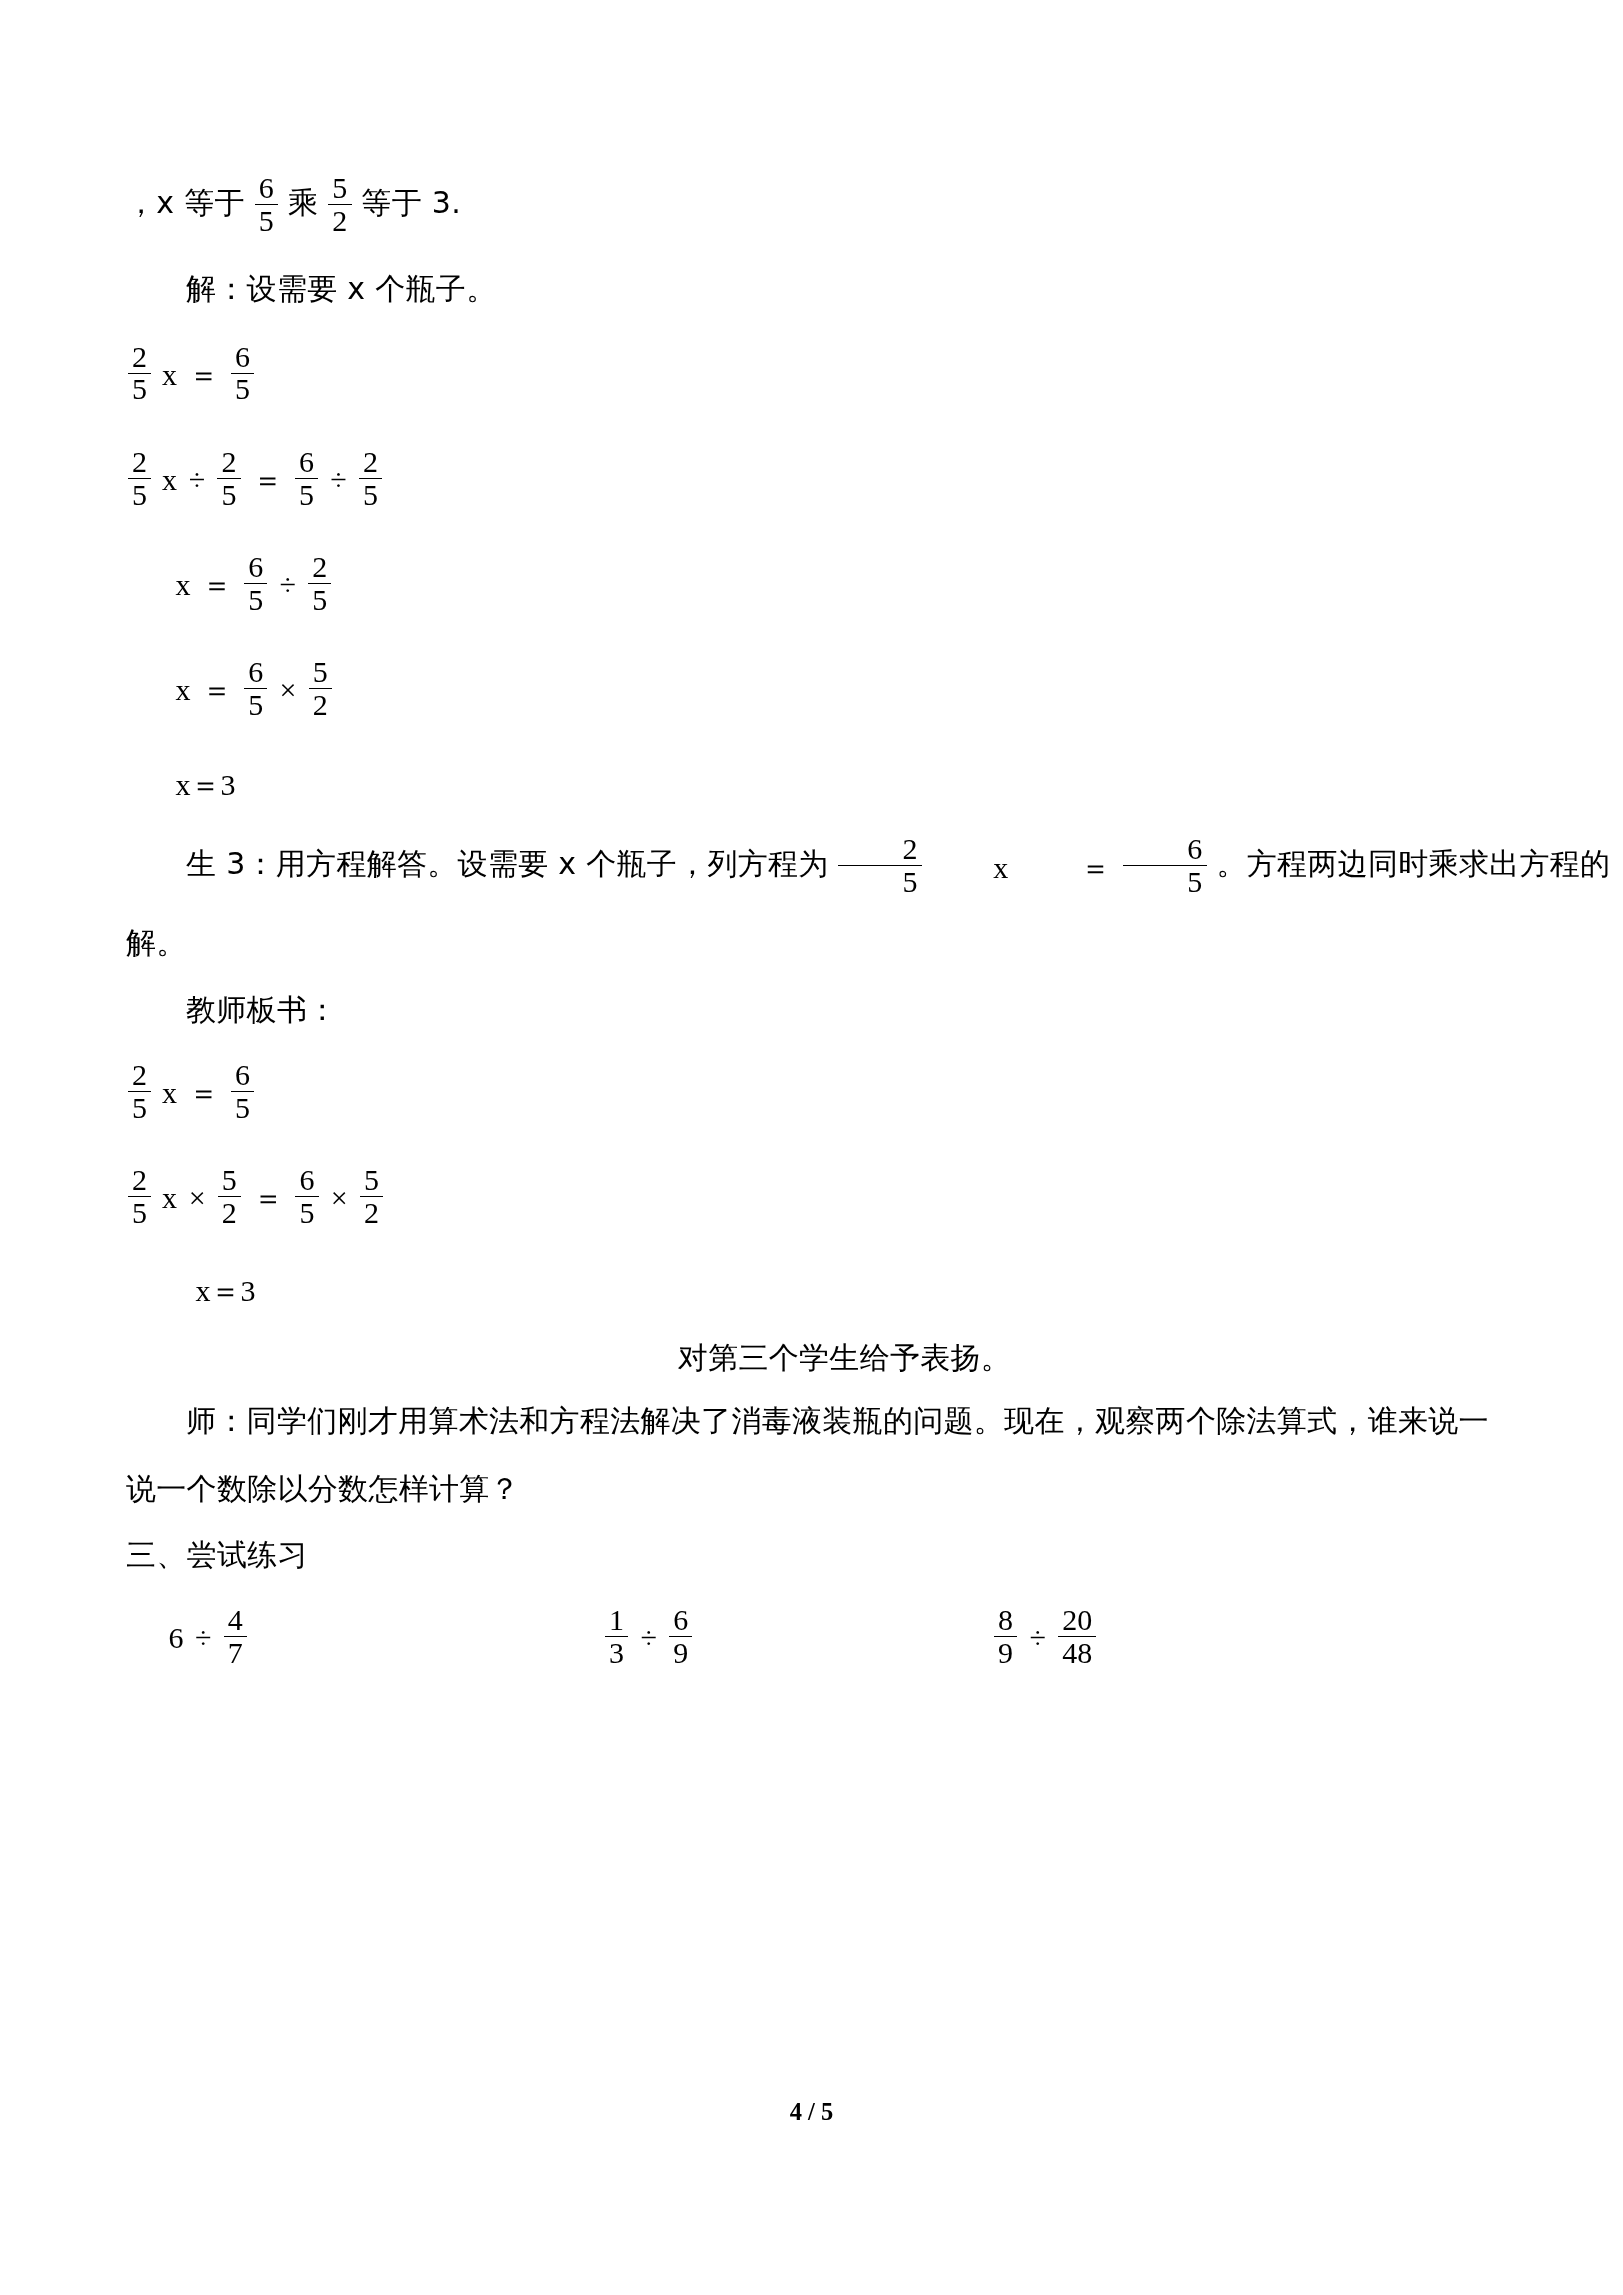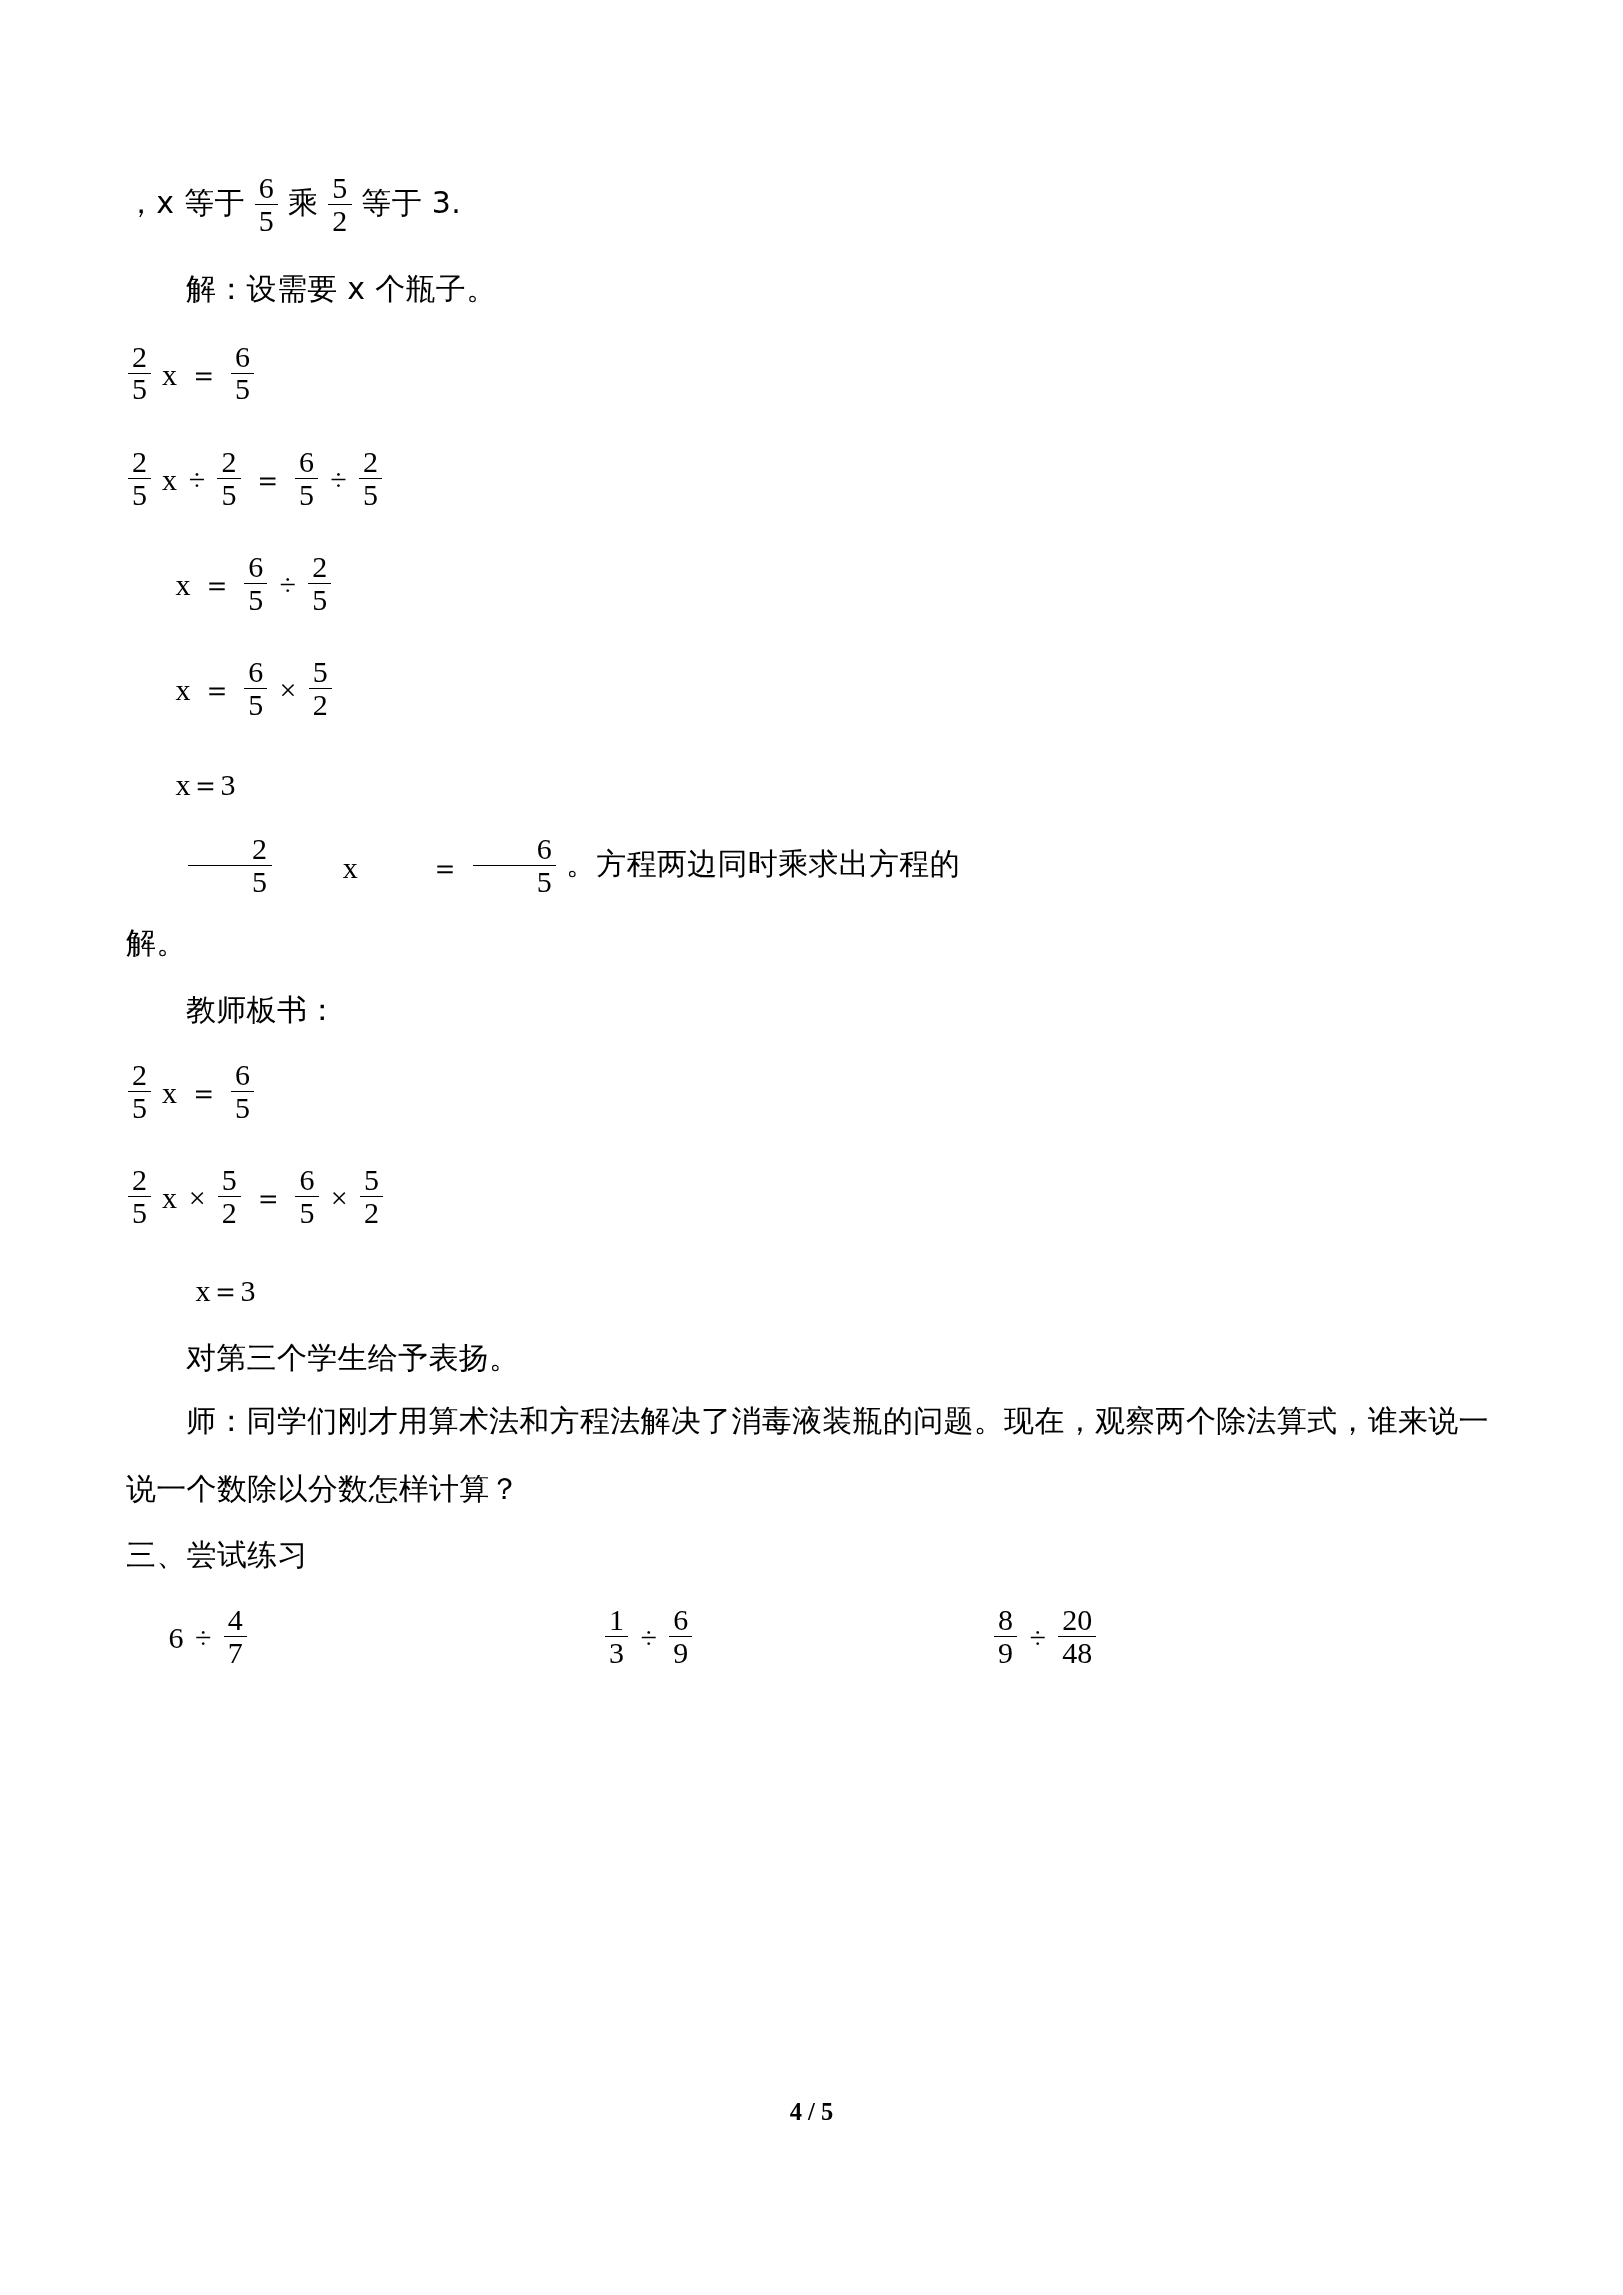--- a/index.html
+++ b/index.html
@@ -201,20 +201,21 @@
         <span class="num">5</span>
         <span class="den">2</span>
       </span>
     </div>
 
     <div class="eqline eq-indent-2" style="line-height:82px;">
       <span class="var">x＝3</span>
     </div>
 
     <div class="para indent2" style="line-height:75px;">
+      <span class="zh">生 3：用方程解答。设需要 x 个瓶子，列方程为</span>
       <span class="frac big">
         <span class="num">2</span>
         <span class="den">5</span>
       </span>
       <span class="var">x</span>
       <span class="op">＝</span>
       <span class="frac big">
         <span class="num">6</span>
         <span class="den">5</span>
       </span>
@@ -261,21 +262,21 @@
       <span class="frac big">
         <span class="num">5</span>
         <span class="den">2</span>
       </span>
     </div>
 
     <div class="eqline" style="padding-left:68px;line-height:75px;">
       <span class="var">x＝3</span>
     </div>
 
-    <div class="para indent2" style="line-height:59px;">
+    <div class="para indent2" style="line-height:59px;text-align:center;">
       <span class="zh">对第三个学生给予表扬。</span>
     </div>
 
     <div class="para wrap indent2">
       <span class="zh">师：同学们刚才用算术法和方程法解决了消毒液装瓶的问题。现在，观察两个除法算式，谁来说一说一个数除以分数怎样计算？</span>
     </div>
 
 
     <div class="para" style="line-height:63px;">
       <span class="zh">三、尝试练习</span>

